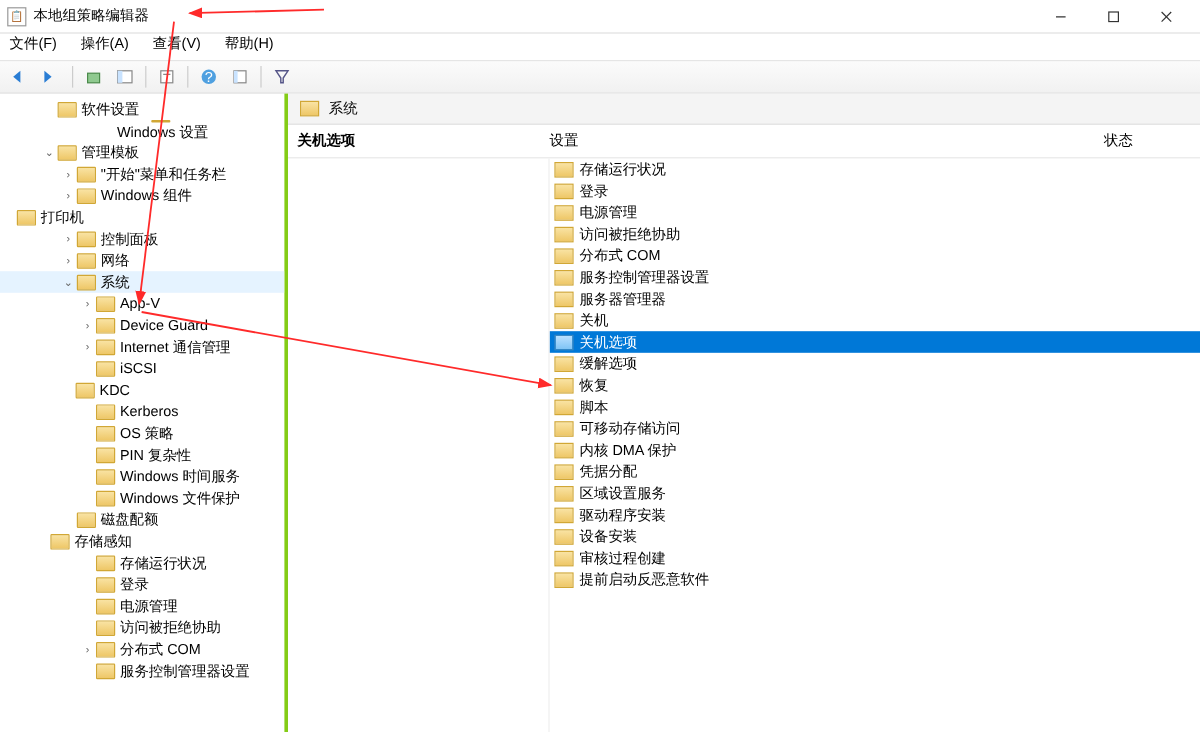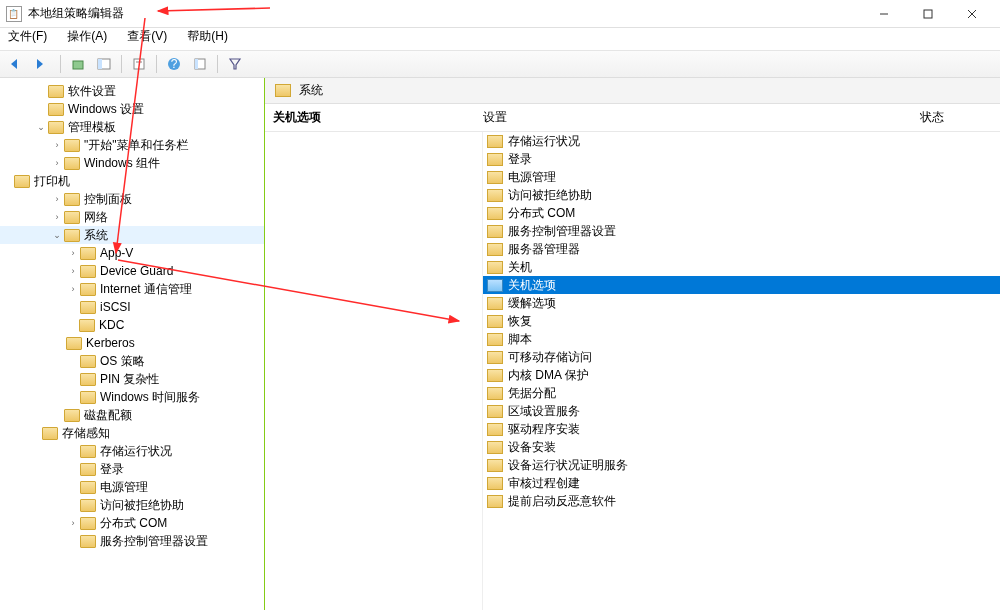--- a/index.html
+++ b/index.html
@@ -13,21 +13,21 @@
 
 .menubar { height: 22px; display: flex; padding: 0 4px; gap: 12px; }
 .menubar .menu-item { cursor: pointer; padding: 0 4px; }
 
 .toolbar { height: 28px; display: flex; align-items: center; padding: 0 6px; gap: 4px; border-top: 1px solid #e5e5e5; border-bottom: 1px solid #ddd; background: linear-gradient(#fbfbfb,#f1f1f1); }
 .toolbar .tbtn { width: 22px; height: 22px; display: flex; align-items: center; justify-content: center; border: 1px solid transparent; border-radius: 2px; }
 .toolbar .sep { width: 1px; height: 18px; background: #ccc; margin: 0 2px; }
 
 .main { display: flex; height: calc(610px - 28px - 22px - 28px); }
 
-.tree { width: 265px; border-right: 1px solid #84cc16; overflow-y: auto; padding: 4px 0; }
+.tree { width: 240px; border-right: 3px solid #84cc16; overflow-y: auto; padding: 4px 0; }
 .tree-row { display: flex; align-items: center; height: 18px; white-space: nowrap; cursor: pointer; }
 .tree-row .exp { width: 14px; display: inline-flex; justify-content: center; color: #666; font-size: 9px; }
 .tree-row .fld { width: 16px; height: 13px; margin-right: 4px; display: inline-block; background: linear-gradient(#f9e3a3,#eec767); border: 1px solid #d1a735; border-radius: 1px; }
 .tree-row.sel { background: #e5f3ff; }
 .tree-row.sel .lbl { color: #000; }
 
 .content { flex: 1; display: flex; flex-direction: column; overflow: hidden; }
 .pathbar { height: 26px; background: #f4f4f4; border-bottom: 1px solid #e0e0e0; display: flex; align-items: center; padding: 0 10px; gap: 8px; }
 .pathbar .fld2 { width: 16px; height: 13px; background: linear-gradient(#f9e3a3,#eec767); border: 1px solid #d1a735; }
 .header-row { display: flex; height: 28px; align-items: center; border-bottom: 1px solid #e8e8e8; padding: 0 8px; }
@@ -131,21 +131,21 @@
     </span>
 </div>
 
 <div class="main">
   <div class="tree" id="tree">
       <div class="tree-row" style="padding-left: 34px;">
         <span class="exp"></span>
         <span class="fld"></span>
         <span class="lbl">软件设置</span>
       </div>
-      <div class="tree-row" style="padding-left: 34px;">
+      <div class="tree-row" style="padding-left: 34px; flex-direction: column;">
         <span class="exp"></span>
         <span class="fld"></span>
         <span class="lbl">Windows 设置</span>
       </div>
       <div class="tree-row" style="padding-left: 34px;">
         <span class="exp">⌄</span>
         <span class="fld"></span>
         <span class="lbl">管理模板</span>
       </div>
       <div class="tree-row" style="padding-left: 50px;">
@@ -191,44 +191,49 @@
       <div class="tree-row" style="padding-left: 66px;">
         <span class="exp">›</span>
         <span class="fld"></span>
         <span class="lbl">Internet 通信管理</span>
       </div>
       <div class="tree-row" style="padding-left: 66px;">
         <span class="exp"></span>
         <span class="fld"></span>
         <span class="lbl">iSCSI</span>
       </div>
-      <div class="tree-row" style="padding-left: 49px; margin-left: 16px;">
+      <div class="tree-row" style="padding-left: 49px;">
         <span class="exp"></span>
         <span class="fld"></span>
         <span class="lbl">KDC</span>
       </div>
-      <div class="tree-row" style="padding-left: 52px;">
+      <div class="tree-row" style="padding-left: 66px;">
         <span class="exp"></span>
         <span class="fld"></span>
         <span class="lbl">Kerberos</span>
       </div>
       <div class="tree-row" style="padding-left: 66px;">
         <span class="exp"></span>
         <span class="fld"></span>
         <span class="lbl">OS 策略</span>
       </div>
       <div class="tree-row" style="padding-left: 66px;">
         <span class="exp"></span>
         <span class="fld"></span>
         <span class="lbl">PIN 复杂性</span>
       </div>
       <div class="tree-row" style="padding-left: 66px;">
         <span class="exp"></span>
         <span class="fld"></span>
         <span class="lbl">Windows 时间服务</span>
+      </div>
+      <div class="tree-row" style="padding-left: 66px;">
+        <span class="exp"></span>
+        <span class="fld"></span>
+        <span class="lbl">Windows 文件保护</span>
       </div>
       <div class="tree-row" style="padding-left: 50px; align-items: center;">
         <span class="exp"></span>
         <span class="fld"></span>
         <span class="lbl">磁盘配额</span>
       </div>
       <div class="tree-row" style="padding-left: 28px;">
         <span class="exp"></span>
         <span class="fld"></span>
         <span class="lbl">存储感知</span>
@@ -344,24 +349,20 @@
           <div class="list-item">
             <span class="fld3"></span>
             <span>驱动程序安装</span>
           </div>
           <div class="list-item">
             <span class="fld3"></span>
             <span>设备安装</span>
           </div>
           <div class="list-item">
             <span class="fld3"></span>
-            <span>设备运行状况证明服务</span>
-          </div>
-          <div class="list-item">
-            <span class="fld3"></span>
             <span>审核过程创建</span>
           </div>
           <div class="list-item">
             <span class="fld3"></span>
             <span>提前启动反恶意软件</span>
           </div>
         </div>
     </div>
   </div>
 </div>

